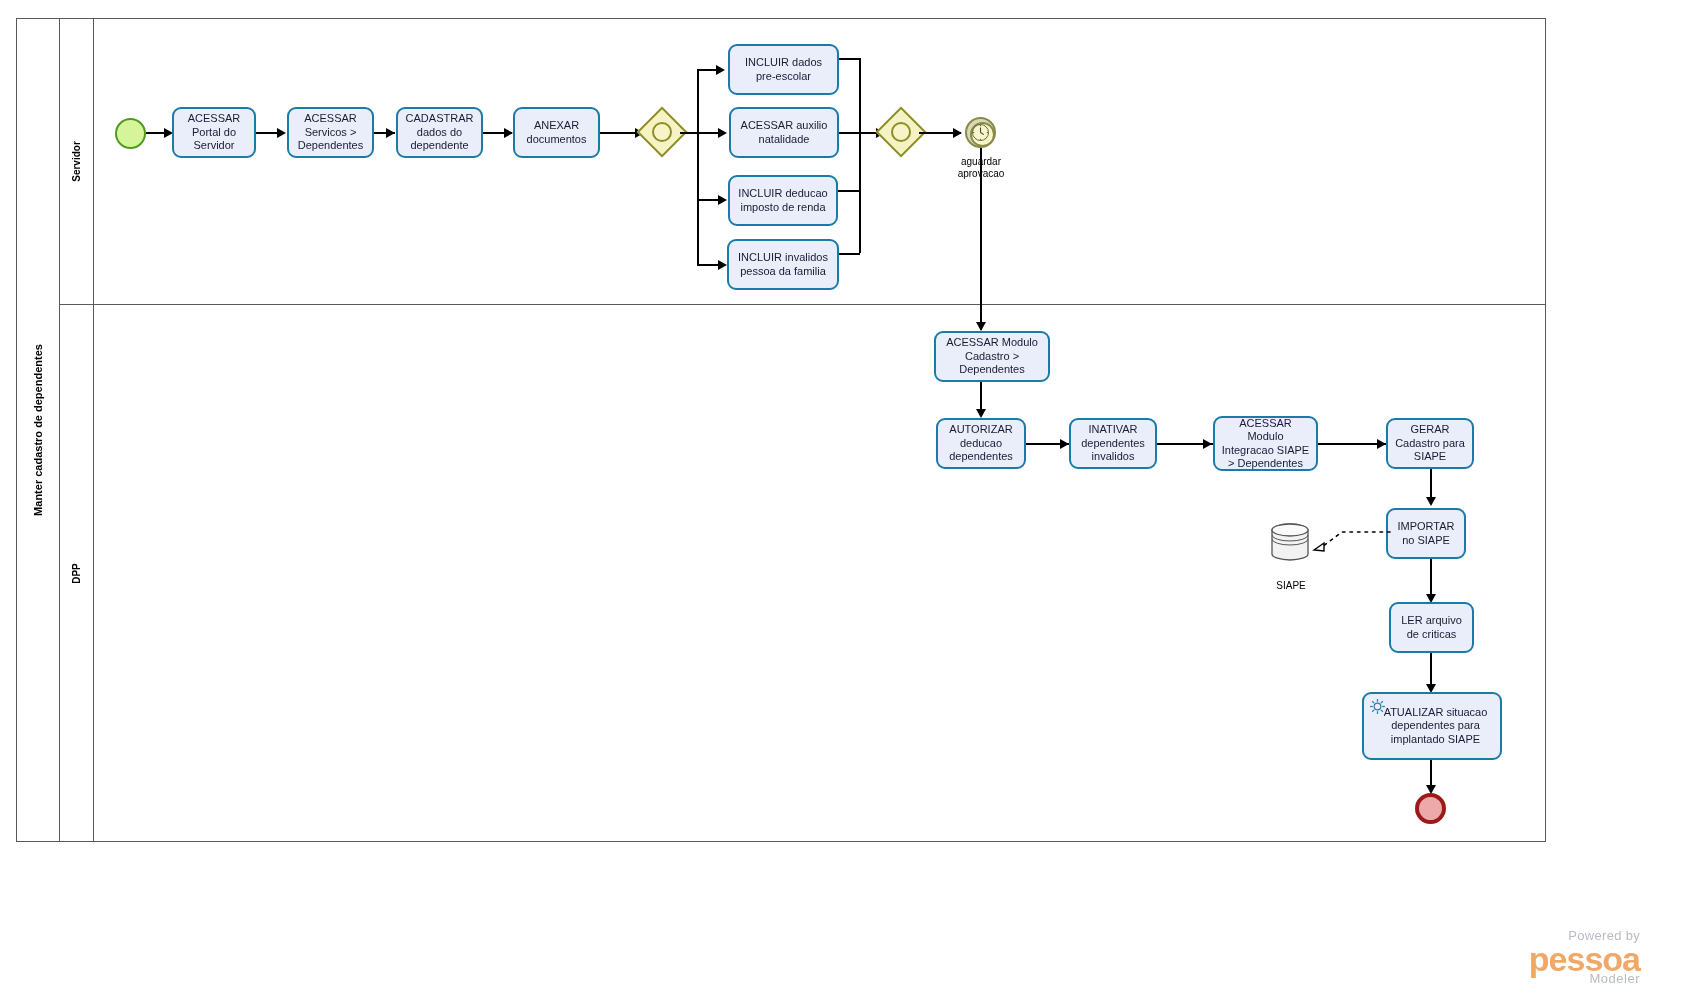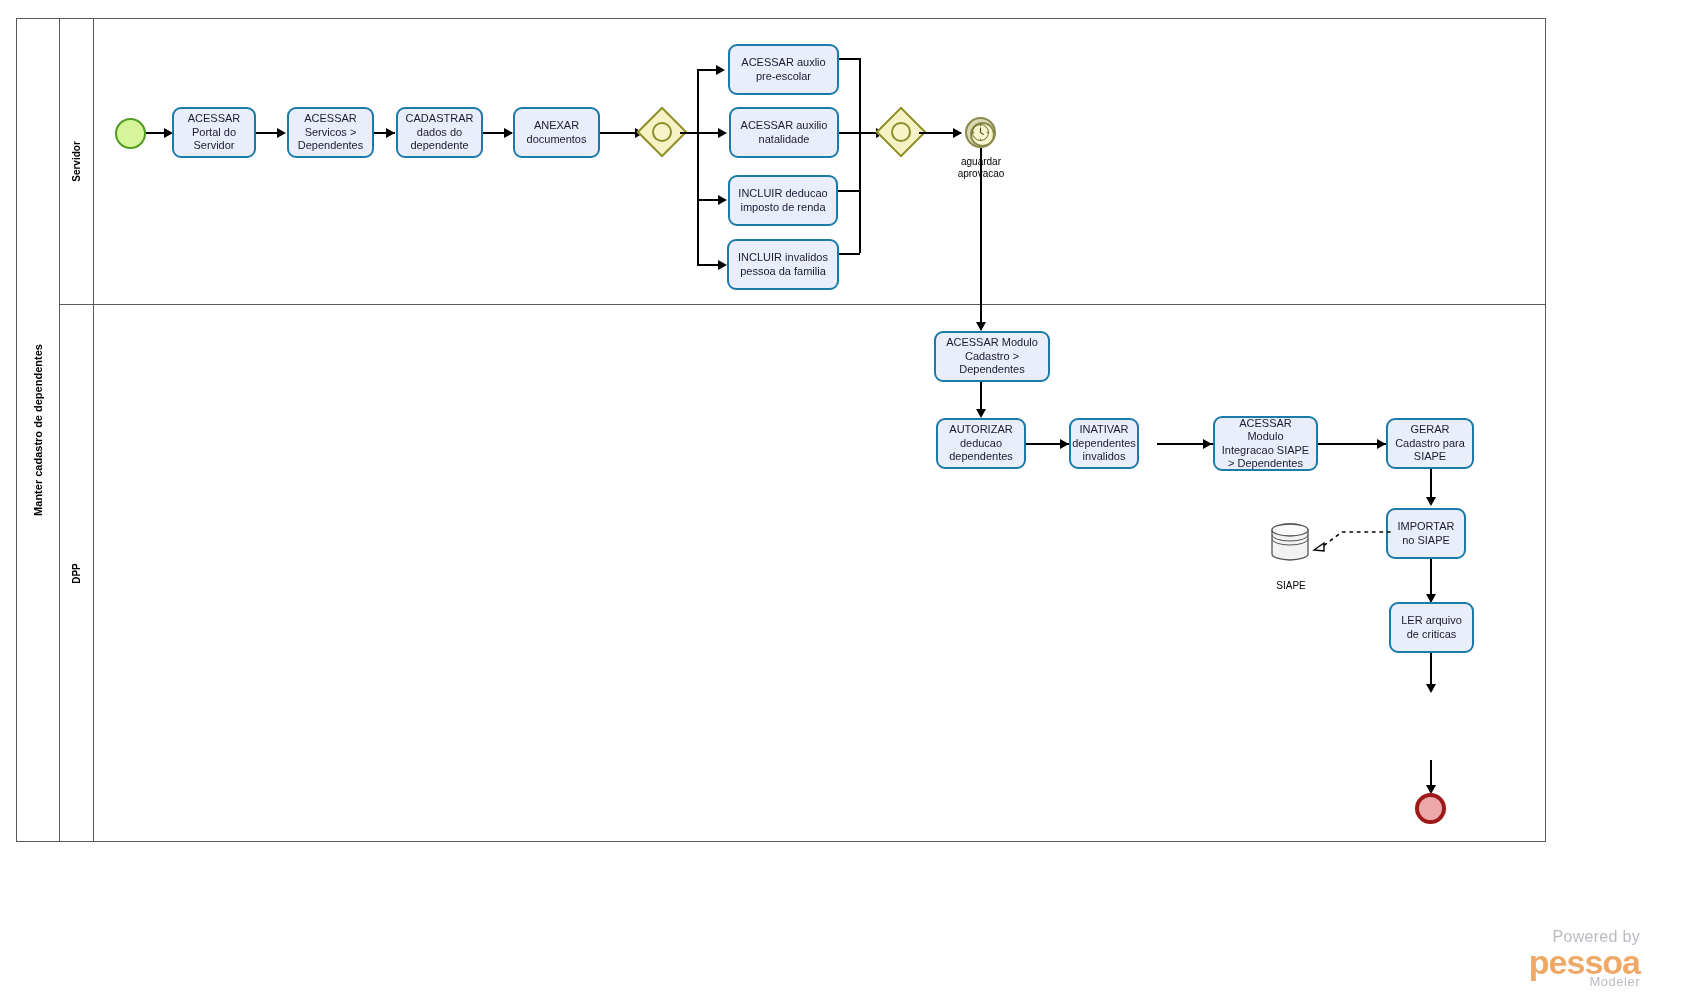--- a/index.html
+++ b/index.html
@@ -48,21 +48,21 @@
   .h{height:1.5px;}
   .v{width:1.5px;}
   .arrow{position:absolute;width:0;height:0;}
   .ar-r{border-top:5px solid transparent;border-bottom:5px solid transparent;border-left:9px solid #000;}
   .ar-d{border-left:5px solid transparent;border-right:5px solid transparent;border-top:9px solid #000;}
 
   .assoc{position:absolute;}
 
   
   .logo{position:absolute;text-align:right;}
-  .logo .pb{font-size:16px;color:#b8bcc2;letter-spacing:.3px;}
+  .logo .pb{font-size:13px;color:#b8bcc2;letter-spacing:.3px;}
   .logo .bz{font-size:34px;color:#f0a867;font-weight:bold;letter-spacing:-1px;line-height:.95;}
   .logo .md{font-size:13px;color:#b8bcc2;letter-spacing:.5px;margin-top:-4px;}
 </style>
 </head>
 <body>
 
 <div id="canvas">
 
   <div class="pool" style="left:16px;top:18px;width:1530px;height:824px;"></div>
 
@@ -117,21 +117,21 @@
     <div class="diam"></div>
     <div class="circ" style="left:8px;top:8px;width:20px;height:20px;"></div>
   </div>
 
   <div class="conn h" style="left:680px;top:132px;width:18px;"></div>
   <div class="conn v" style="left:697px;top:69px;height:196px;"></div>
 
   <div class="conn h" style="left:697px;top:69px;width:23px;"></div>
   <div class="arrow ar-r" style="left:716px;top:65px;"></div>
   <div class="task" style="left:728px;top:44px;width:111px;height:51px;">
-    <span class="lbl">ACESSAR auxlio pre-escolar</span>
+    <span class="lbl">INCLUIR dados pre-escolar</span>
   </div>
 
   <div class="conn h" style="left:697px;top:132px;width:26px;"></div>
   <div class="arrow ar-r" style="left:718px;top:128px;"></div>
   <div class="task" style="left:729px;top:107px;width:110px;height:51px;">
     <span class="lbl">ACESSAR auxilio natalidade</span>
   </div>
 
   <div class="conn h" style="left:697px;top:199px;width:26px;"></div>
   <div class="arrow ar-r" style="left:718px;top:195px;"></div>
@@ -189,21 +189,21 @@
   <div class="conn v" style="left:980px;top:382px;height:34px;"></div>
   <div class="arrow ar-d" style="left:976px;top:409px;"></div>
 
   <div class="task" style="left:936px;top:418px;width:90px;height:51px;">
     <span class="lbl">AUTORIZAR deducao dependentes</span>
   </div>
 
   <div class="conn h" style="left:1026px;top:443px;width:43px;"></div>
   <div class="arrow ar-r" style="left:1060px;top:439px;"></div>
 
-  <div class="task" style="left:1069px;top:418px;width:70px;height:51px;">
+  <div class="task" style="left:1069px;top:418px;width:88px;height:51px;">
     <span class="lbl">INATIVAR dependentes invalidos</span>
   </div>
 
   <div class="conn h" style="left:1157px;top:443px;width:56px;"></div>
   <div class="arrow ar-r" style="left:1203px;top:439px;"></div>
 
   <div class="task" style="left:1213px;top:416px;width:105px;height:55px;">
     <span class="lbl">ACESSAR Modulo Integracao SIAPE &gt; Dependentes</span>
   </div>
 
@@ -224,20 +224,36 @@
   <div class="conn v" style="left:1430px;top:559px;height:42px;"></div>
   <div class="arrow ar-d" style="left:1426px;top:594px;"></div>
 
   <div class="task" style="left:1389px;top:602px;width:85px;height:51px;">
     <span class="lbl">LER arquivo de criticas</span>
   </div>
 
   <div class="conn v" style="left:1430px;top:653px;height:38px;"></div>
   <div class="arrow ar-d" style="left:1426px;top:684px;"></div>
 
+  <div class="task" style="left:1362px;top:692px;width:140px;height:68px;padding-left:12px;">
+    <svg class="gear-icon" viewBox="0 0 24 24">
+      <circle cx="12" cy="12" r="4.2" fill="none" stroke="#2a7fb5" stroke-width="1.6"></circle>
+      <g stroke="#2a7fb5" stroke-width="1.6" fill="none">
+        <line x1="12" y1="2.6" x2="12" y2="6"></line>
+        <line x1="12" y1="18" x2="12" y2="21.4"></line>
+        <line x1="2.6" y1="12" x2="6" y2="12"></line>
+        <line x1="18" y1="12" x2="21.4" y2="12"></line>
+        <line x1="5.3" y1="5.3" x2="7.7" y2="7.7"></line>
+        <line x1="16.3" y1="16.3" x2="18.7" y2="18.7"></line>
+        <line x1="18.7" y1="5.3" x2="16.3" y2="7.7"></line>
+        <line x1="7.7" y1="16.3" x2="5.3" y2="18.7"></line>
+      </g>
+    </svg>
+    <span class="lbl">ATUALIZAR situacao dependentes para implantado SIAPE</span>
+  </div>
 
   <div class="conn v" style="left:1430px;top:760px;height:32px;"></div>
   <div class="arrow ar-d" style="left:1426px;top:785px;"></div>
 
   <div class="ev ev-end" style="left:1415px;top:793px;width:31px;height:31px;"></div>
 
   <div class="datastore" style="left:1266px;top:518px;width:48px;height:48px;">
     <svg width="48" height="48" viewBox="0 0 48 48">
       <path d="M6 12 a18 6 0 0 1 36 0 v24 a18 6 0 0 1 -36 0 z" fill="#f2f2f2" stroke="#555" stroke-width="1.3"></path>
       <ellipse cx="24" cy="12" rx="18" ry="6" fill="#fafafa" stroke="#555" stroke-width="1.3"></ellipse>

